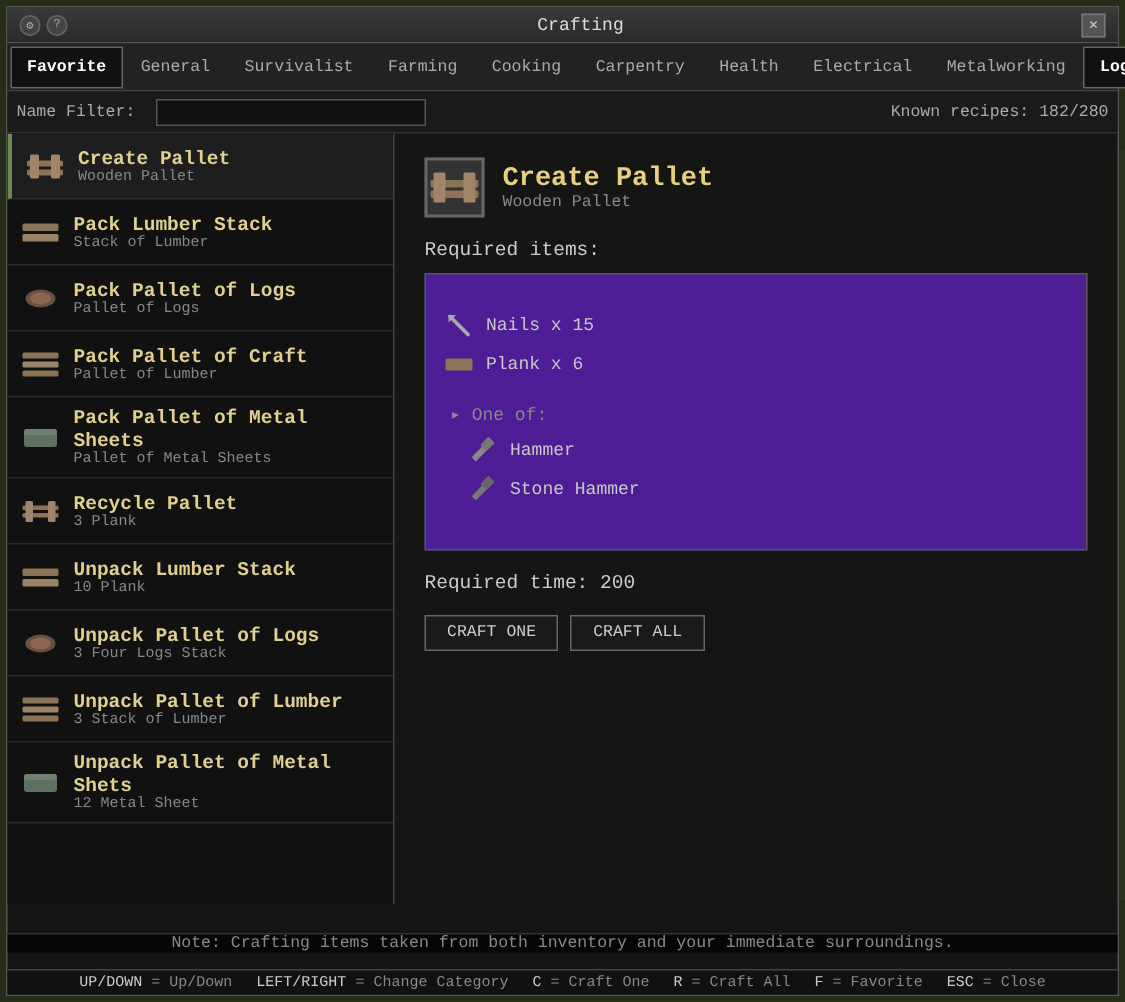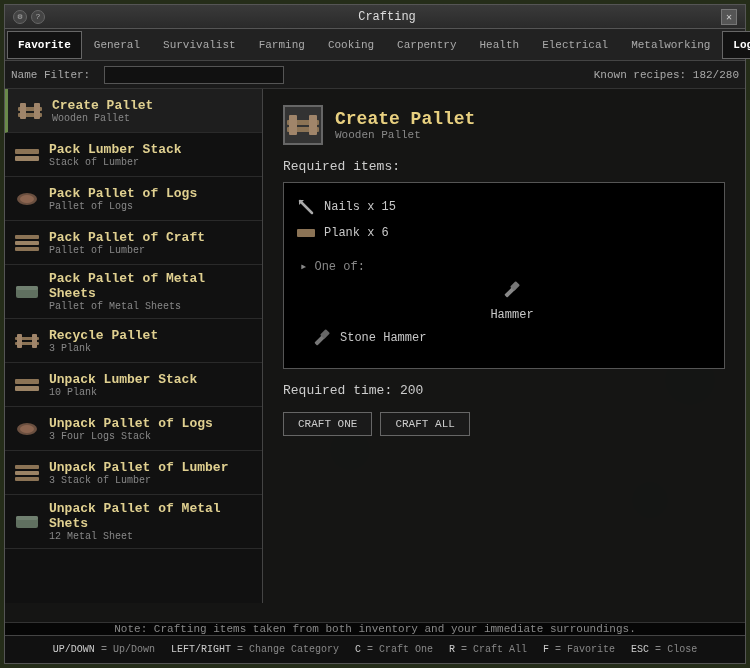--- a/index.html
+++ b/index.html
@@ -228,22 +228,22 @@
     }
 
     .required-items-label {
       font-size: 13px;
       color: #ccc;
       margin-bottom: 8px;
     }
 
     .ingredients-box {
       border: 1px solid #555;
-      background: #000000;
-      padding: 14px 12px;
+      background: #4c1d95;
+      padding: 24px 12px;
       margin-bottom: 14px;
       min-height: 140px;
     }
 
     .ingredient-row {
       display: flex;
       align-items: center;
       gap: 8px;
       margin-bottom: 6px;
     }
@@ -299,21 +299,21 @@
       background: rgba(0,0,0,0.7);
       padding: 0;
       border-top: 1px solid #333;
     }
 
     
     .hotkey-bar {
       position: absolute;
       bottom: 0;
       left: 0; right: 0;
-      height: 28px;
+      height: 17px;
       background: #111;
       border-top: 1px solid #444;
       display: flex;
       align-items: center;
       justify-content: center;
       gap: 16px;
       font-size: 10px;
       color: #888;
     }
     .hotkey-item { white-space: nowrap; }
@@ -546,21 +546,21 @@
           <div class="ingredient-icon">
             <svg width="20" height="20" viewBox="0 0 20 20">
               <rect x="1" y="6" width="18" height="8" fill="#8B7355" rx="1"></rect>
             </svg>
           </div>
           <span class="ingredient-text">Plank x 6</span>
         </div>
 
         <div class="one-of-label">▸ One of:</div>
 
-        <div class="ingredient-row" style="margin-left:16px;flex-direction:column;">
+        <div class="ingredient-row" style="margin-left:16px;">
           <div class="ingredient-icon">
             <svg width="20" height="20" viewBox="0 0 20 20">
               <rect x="2" y="10" width="12" height="4" fill="#888" rx="1" transform="rotate(-45 8 12)"></rect>
               <rect x="9" y="3" width="8" height="6" fill="#777" rx="1" transform="rotate(-45 13 6)"></rect>
             </svg>
           </div>
           <span class="ingredient-text">Hammer</span>
         </div>
         <div class="ingredient-row" style="margin-left:16px;">
           <div class="ingredient-icon">

